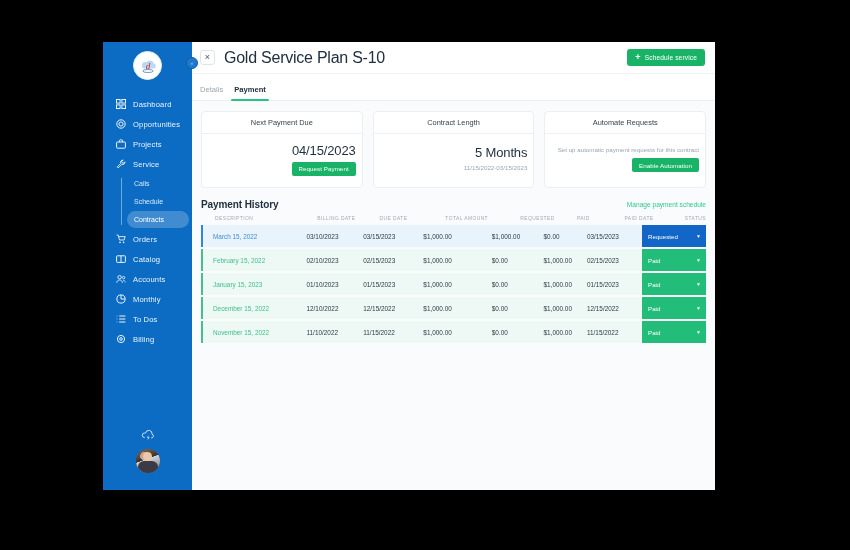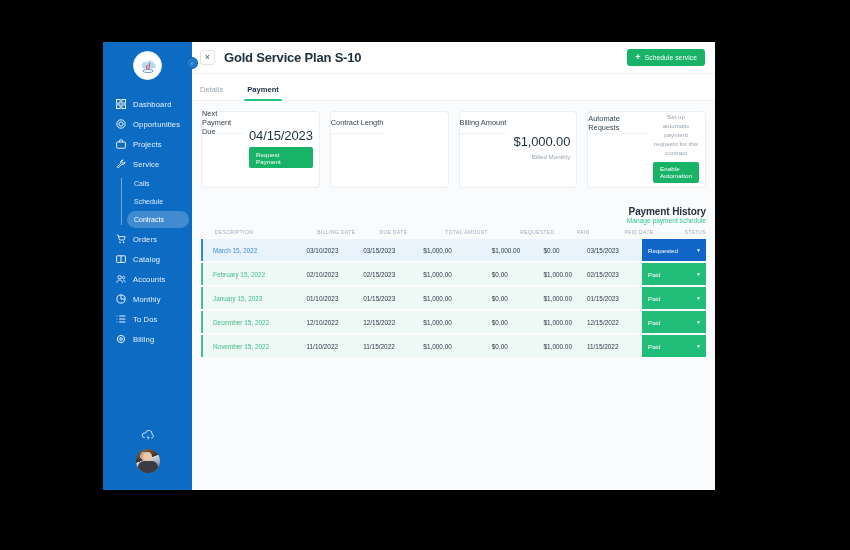--- a/index.html
+++ b/index.html
@@ -72,67 +72,67 @@
 
   .topbar{
     height:32px; background:#ffffff; display:flex; align-items:center;
     padding:0 10px 0 8px; gap:9px; border-bottom:1px solid #eef1f4;
   }
   .close-btn{
     width:15px; height:15px; border:1px solid #dfe4e9; border-radius:3px;
     background:#fff; display:flex; align-items:center; justify-content:center;
     color:#4a5763; font-size:9px; line-height:1;
   }
-  .page-title{ font-size:13px; color:#20303f; font-weight:700; letter-spacing:-.015em; }
+  .page-title{ font-size:16px; color:#20303f; font-weight:400; letter-spacing:-.015em; }
   .topbar-spacer{ flex:1; }
   .btn-green{
     background:#19b368; color:#fff; border-radius:3px; height:17px;
     display:flex; align-items:center; gap:4px; padding:0 8px; font-size:6.6px;
     letter-spacing:.02em;
   }
   .btn-green .plus{ font-size:9px; line-height:1; font-weight:700; }
 
   .tabs{
     height:27px; background:#ffffff; display:flex; align-items:flex-end;
-    gap:24px; padding:0 8px; border-bottom:1px solid #edf0f3;
+    gap:11px; padding:0 8px; border-bottom:1px solid #edf0f3;
   }
   .tab{
     font-size:7.6px; color:#9aa6b2; padding-bottom:6px; position:relative;
   }
   .tab.active{ color:#22313f; font-weight:bold; }
   .tab.active:after{
     content:""; position:absolute; left:-3px; right:-3px; bottom:-1px;
     height:2px; background:#27c281; border-radius:1px;
   }
 
   .content{ flex:1; padding:10px 9px 0 9px; overflow:hidden; }
 
   
   .cards{ display:flex; gap:10px; }
   .card{
     flex:1; background:#ffffff; border:1px solid #eceff2; border-radius:4px;
-    display:flex; flex-direction:row; height:77px;
+    display:flex; flex-direction:column; height:77px;
   }
   .card-head{
     height:22px; display:flex; align-items:center; justify-content:center;
     border-bottom:1px solid #eef1f4; font-size:7.4px; color:#35444f;
   }
   .card-body{
     flex:1; display:flex; flex-direction:column; align-items:flex-end;
     justify-content:center; gap:4px; padding:3px 6px 6px;
   }
   .card-value{ font-size:13px; color:#1f2f3c; letter-spacing:-.01em; }
   .card-sub{ font-size:6.2px; color:#98a4b0; text-align:center; line-height:1.45; }
   .card-btn{
     background:#19b368; color:#fff; font-size:6.2px; border-radius:2px;
     padding:3.5px 7px; letter-spacing:.01em;
   }
 
   
-  .ph-head{ display:flex; align-items:flex-end; margin:18px 0 6px;flex-direction:column; }
+  .ph-head{ display:flex; align-items:center; margin:11px 0 6px; }
   .ph-title{ font-size:10px; color:#22313f; font-weight:bold; letter-spacing:-.01em; }
   .ph-link{ margin-left:auto; font-size:6.6px; color:#2fc98d; }
 
   .table{ width:100%; }
   .thead{ display:flex; padding:0 0 4px 4px; }
   .thead span{
     font-size:4.9px; color:#9fabb6; letter-spacing:.09em; text-transform:uppercase;
   }
   .trow{
     display:flex; align-items:center; height:22px; margin-bottom:2px;
@@ -355,29 +355,26 @@
         <div class="card">
           <div class="card-head">Next Payment Due</div>
           <div class="card-body">
             <div class="card-value">04/15/2023</div>
             <div class="card-btn">Request Payment</div>
           </div>
         </div>
 
         <div class="card">
           <div class="card-head">Contract Length</div>
-        </div>
-
-        <div class="card">
-          <div class="card-head">Billing Amount</div>
           <div class="card-body">
-            <div class="card-value">$1,000.00</div>
-            <div class="card-sub">Billed Monthly</div>
+            <div class="card-value">5 Months</div>
+            <div class="card-sub">11/15/2022-03/15/2023</div>
           </div>
         </div>
+
 
         <div class="card">
           <div class="card-head">Automate Requests</div>
           <div class="card-body">
             <div class="card-sub">Set up automatic payment requests for this contract</div>
             <div class="card-btn">Enable Automation</div>
           </div>
         </div>
 
       </div>

